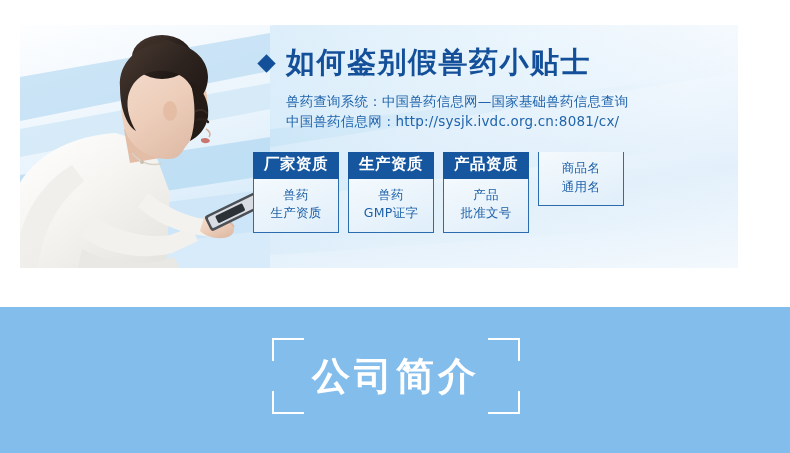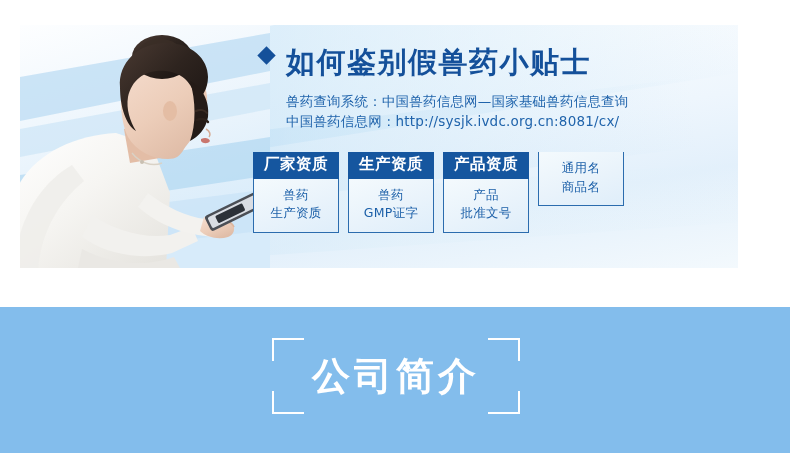--- a/index.html
+++ b/index.html
@@ -66,20 +66,21 @@
 
   
   .headline-block {
     position: absolute;
     left: 240px;
     top: 22px;
     width: 470px;
   }
   .title-row {
     display: flex;
+    align-items: center;
     gap: 13px;
   }
   .diamond {
     width: 13px;
     height: 13px;
     background: #14509a;
     transform: rotate(45deg);
     flex: none;
     margin-top: 2px;
   }
@@ -313,22 +314,22 @@
   </div>
   <div class="card">
     <div class="card-head">产品资质</div>
     <div class="card-body">
       <span class="ln">产品</span>
       <span class="ln">批准文号</span>
     </div>
   </div>
   <div class="card">
     <div class="card-body">
+      <span class="ln">商品名</span>
       <span class="ln">通用名</span>
-      <span class="ln">商品名</span>
     </div>
   </div>
   <div class="card">
   </div>
 </div>
 
 <div class="blue-section"></div>
 
 <div class="frame">
   <div class="corner c-tl">

